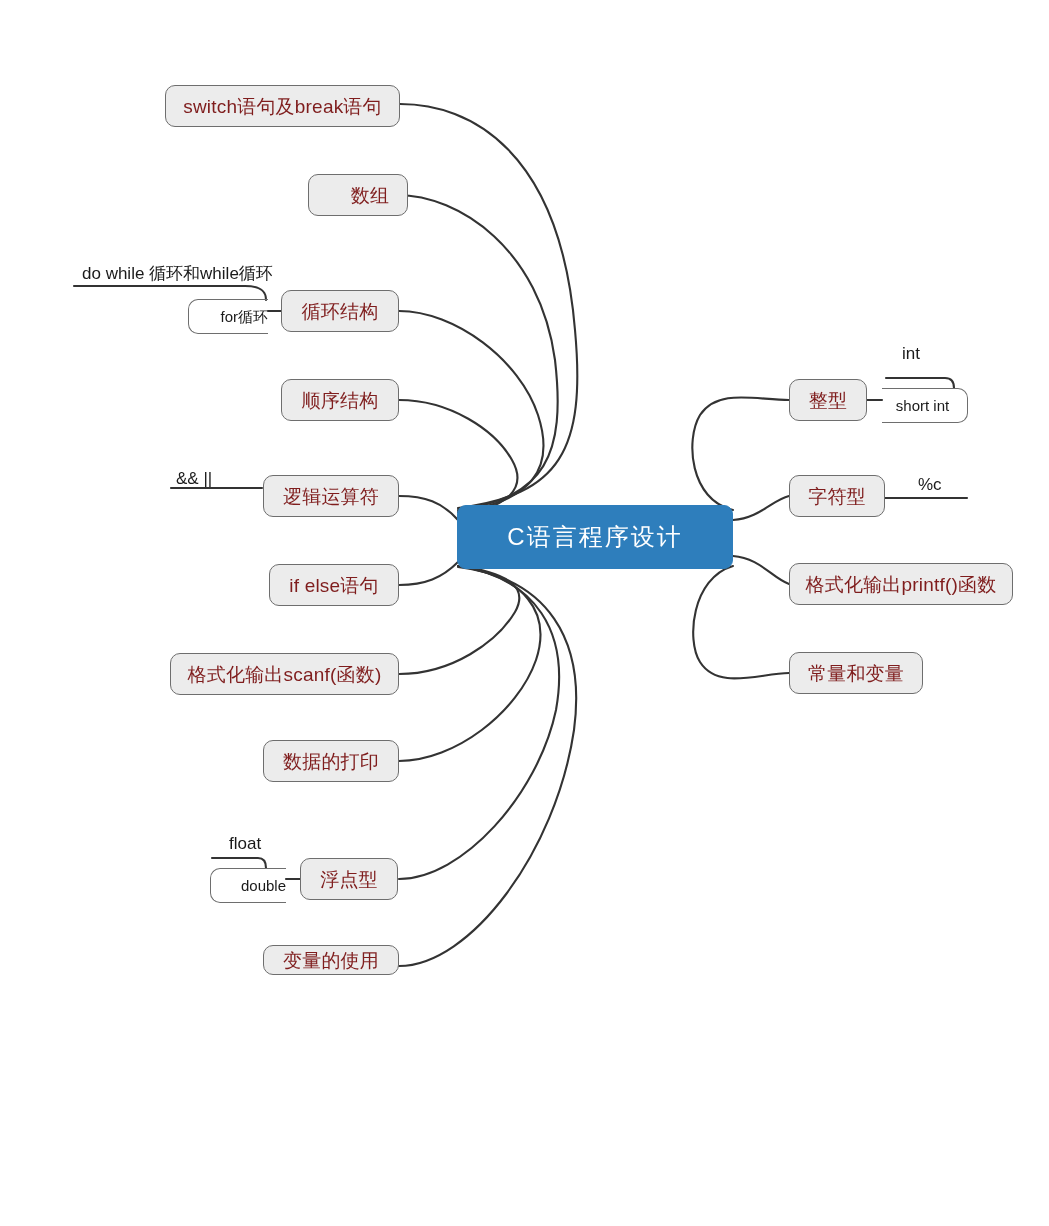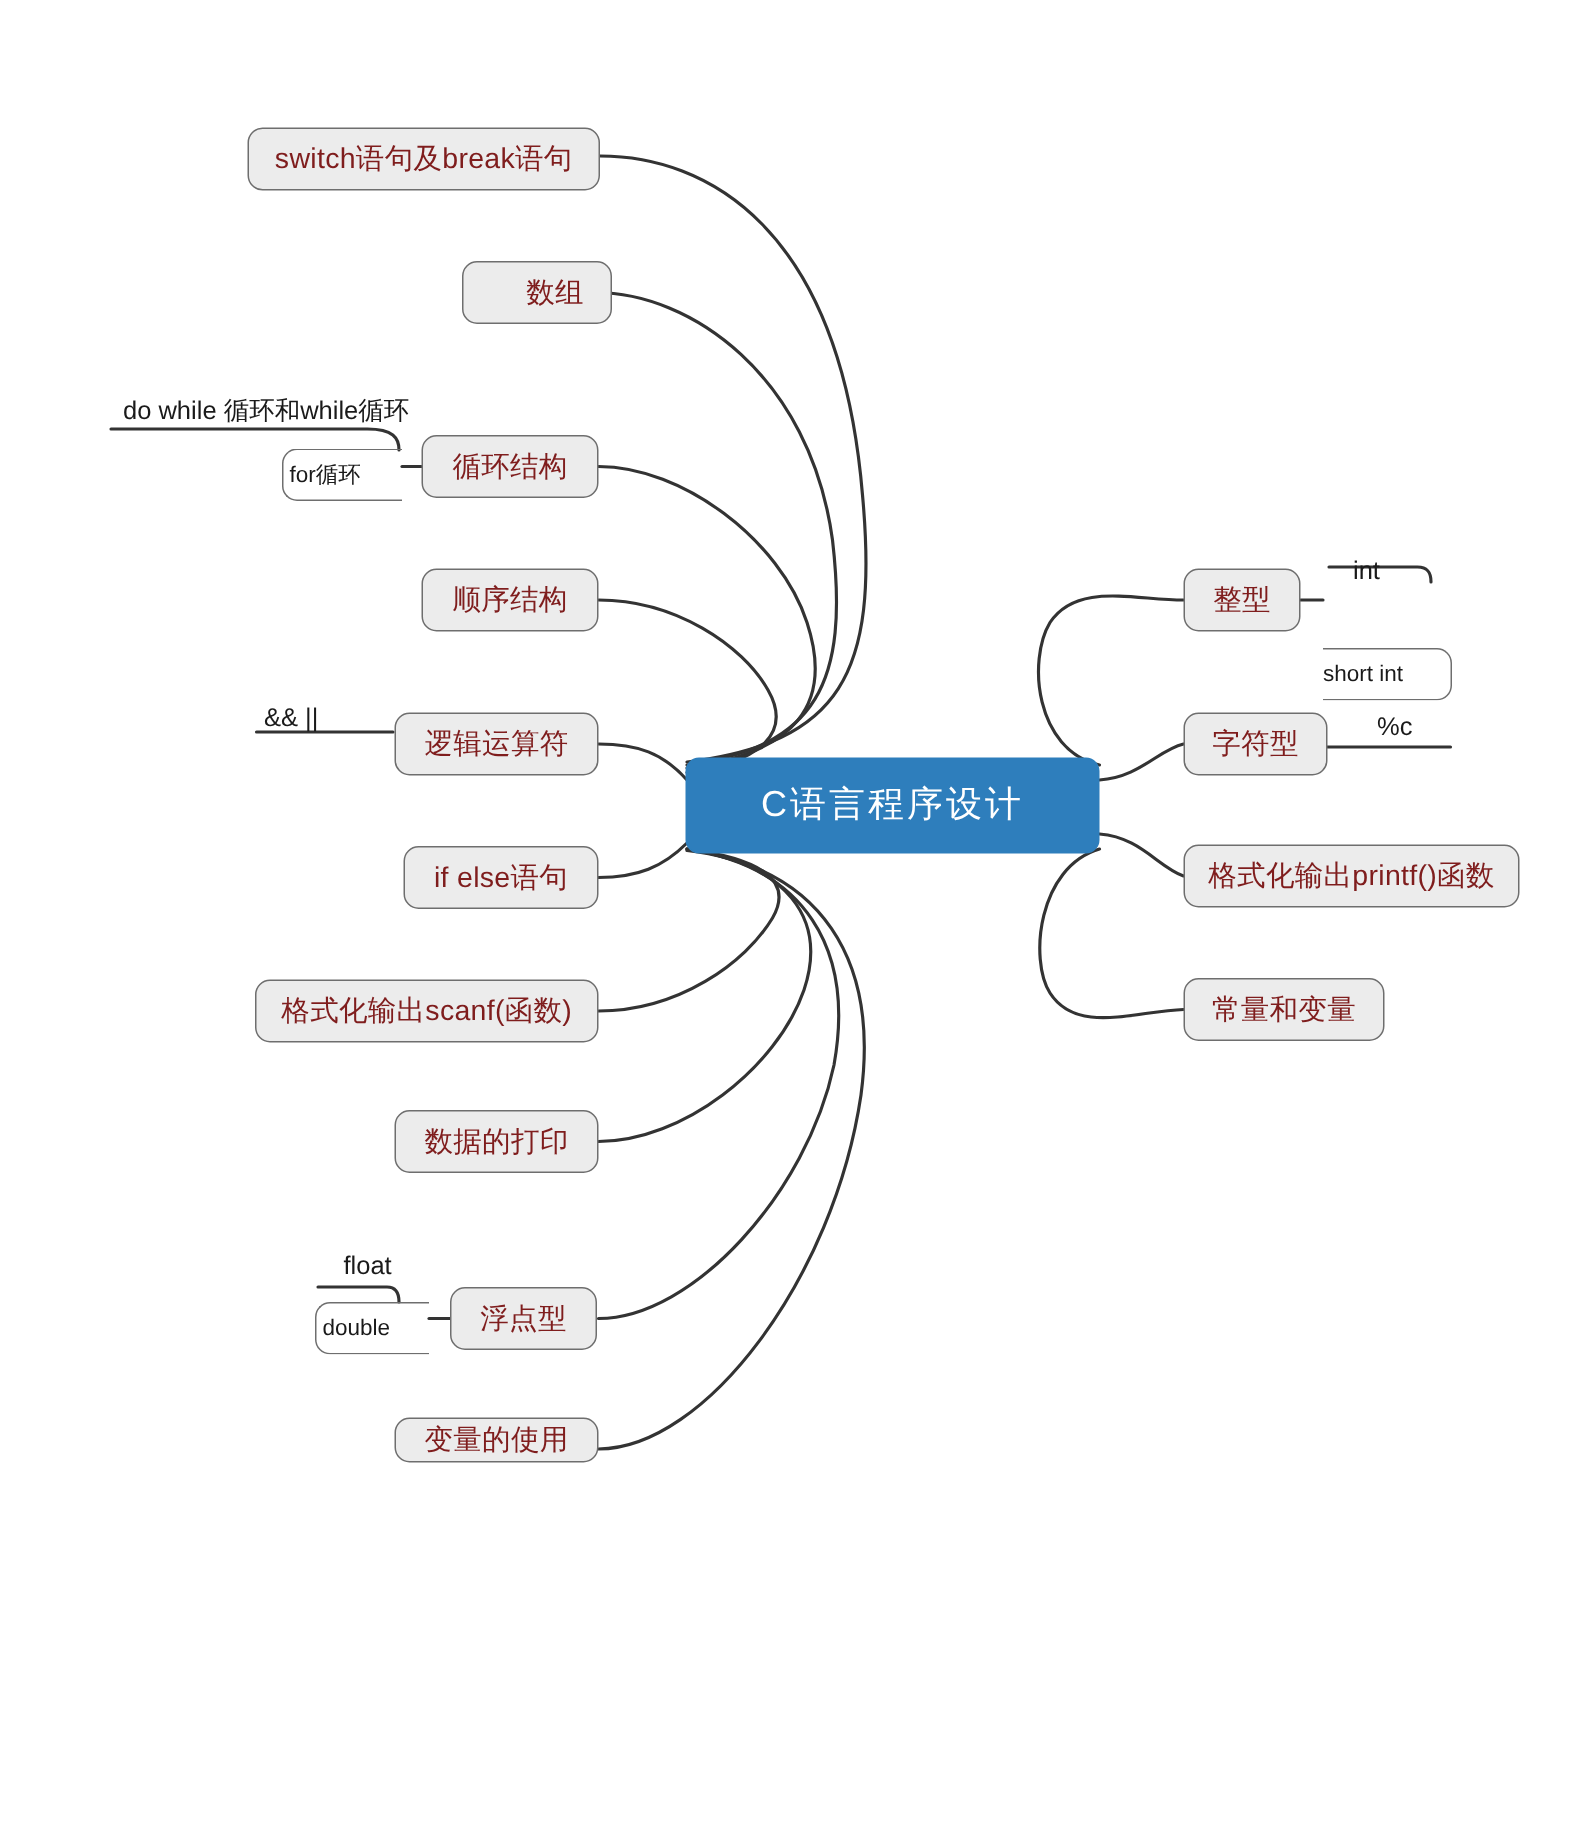--- a/index.html
+++ b/index.html
@@ -57,28 +57,27 @@
     background: transparent;
     border: 1.3px solid #6e6e6e;
     color: #1a1a1a;
     font-size: 15px;
     line-height: 1;
     white-space: nowrap;
   }
   .leaf-open.open-left {
     border-left: none;
     border-radius: 0 10px 10px 0;
-    justify-content: flex-start;
+    justify-content: center;
     padding-right: 4px;
-    margin-top: 44px;
   }
   .leaf-open.open-right {
     border-right: none;
     border-radius: 10px 0 0 10px;
-    justify-content: flex-start;
+    justify-content: flex-end;
     padding-left: 4px;
   }
   .free-label {
     position: absolute;
     font-size: 14px;
     line-height: 1;
     color: #1a1a1a;
     white-space: nowrap;
   }
   .free-label.small {
@@ -189,21 +188,21 @@
   </div>
 
   <div class="free-label small" style="left:176px; top:470px;">&amp;&amp;   ||</div>
 
   <div class="free-label small" style="left:229px; top:835px;">float</div>
 
   <div class="leaf-open open-right" style="left:210px; top:868px; width:76px; height:35px;">
     <span>double</span>
   </div>
 
-  <div class="free-label small" style="left:902px; top:372px;">int</div>
+  <div class="free-label small" style="left:902px; top:345px;">int</div>
 
   <div class="leaf-open open-left" style="left:882px; top:388px; width:86px; height:35px;">
     <span>short int</span>
   </div>
 
   <div class="free-label small" style="left:918px; top:476px;">%c</div>
 
 </div>
 
 </body></html>

